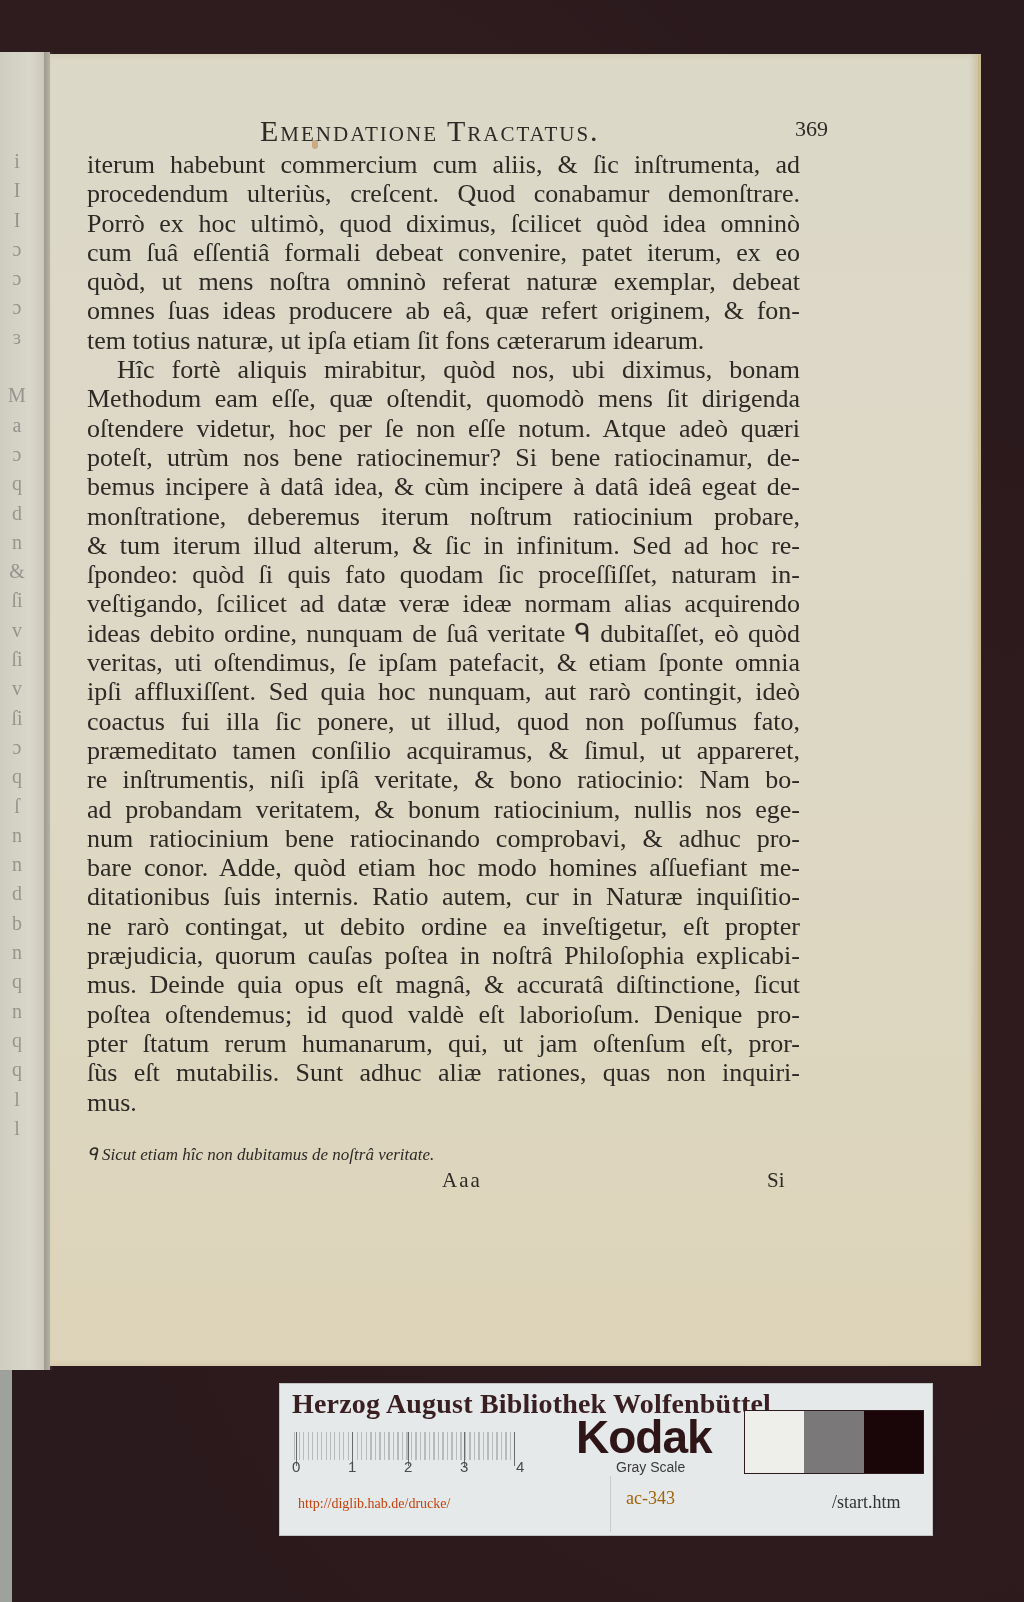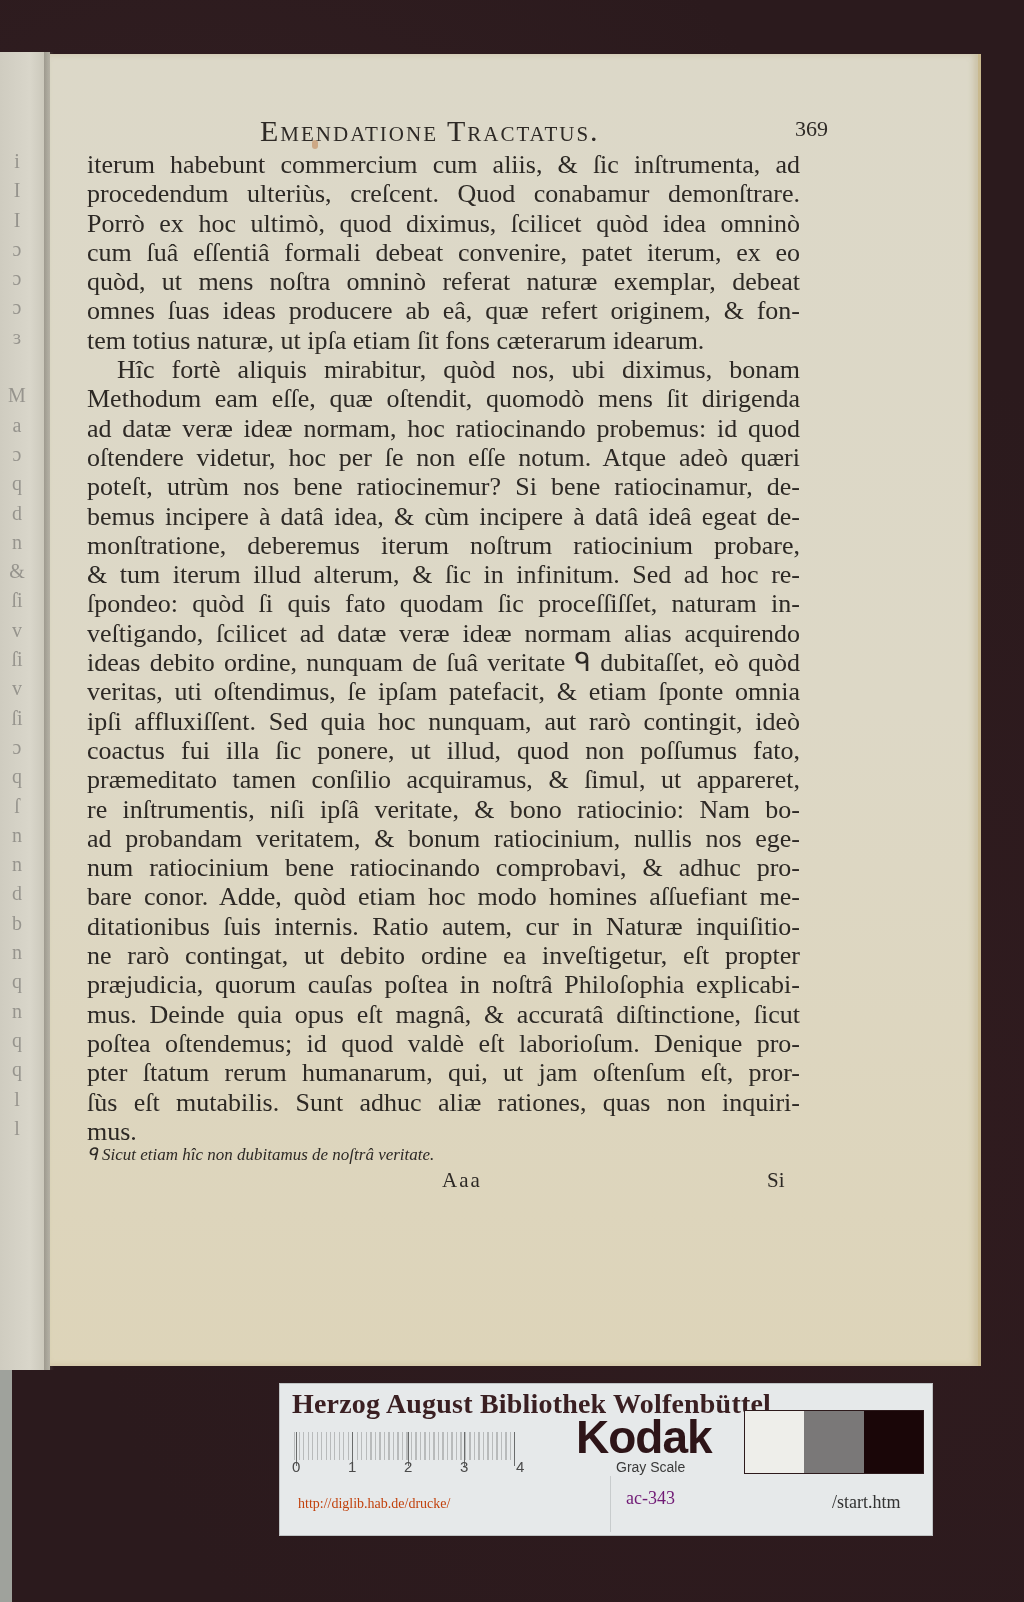--- a/index.html
+++ b/index.html
@@ -96,21 +96,21 @@
     font-size:46px; color:#2e1518; letter-spacing:-1px;
   }
   .grayscale-label {
     position:absolute; left:336px; top:75px;
     font-family:"Liberation Sans",sans-serif; font-size:14px; color:#3a3a3a;
   }
   .swatches { position:absolute; left:464px; top:26px; width:178px; height:62px; border:1px solid #2d1a1c; display:flex; }
   .swatch { flex:1; }
   .card-divider { position:absolute; left:330px; top:92px; width:1px; height:56px; background:#c8cccd; }
   .card-url { position:absolute; left:18px; top:112px; font-family:Liberation Serif, serif; font-size:14px; color:#c2410c; }
-  .card-id { position:absolute; left:346px; top:104px; font-family:"Liberation Serif",serif; font-size:18px; color:#701a75;text-align:right; }
+  .card-id { position:absolute; left:346px; top:104px; font-family:"Liberation Serif",serif; font-size:18px; color:#a16207;text-align:right; }
   .card-start { position:absolute; left:552px; top:108px; font-family:"Liberation Serif",serif; font-size:18px; color:#333; }
 </style>
 </head>
 <body>
 
 <div class="bg-noise"></div>
 
 <div class="left-page">
   <div class="left-glyphs" id="left-glyphs">
       <div style="height: 29.3px;">i</div>
@@ -162,21 +162,20 @@
   <div class="text-block" id="text-block">
       <span class="line">iterum habebunt commercium cum aliis, &amp; ſic inſtrumenta, ad</span>
       <span class="line">procedendum ulteriùs, creſcent. Quod conabamur demonſtrare.</span>
       <span class="line">Porrò ex hoc ultimò, quod diximus, ſcilicet quòd idea omninò</span>
       <span class="line">cum ſuâ eſſentiâ formali debeat convenire, patet iterum, ex eo</span>
       <span class="line">quòd, ut mens noſtra omninò referat naturæ exemplar, debeat</span>
       <span class="line">omnes ſuas ideas producere ab eâ, quæ refert originem, &amp; fon-</span>
       <span class="line last">tem totius naturæ, ut ipſa etiam ſit fons cæterarum idearum.</span>
       <span class="line indent">Hîc fortè aliquis mirabitur, quòd nos, ubi diximus, bonam</span>
       <span class="line">Methodum eam eſſe, quæ oſtendit, quomodò mens ſit dirigenda</span>
-      <span class="line">ad datæ veræ ideæ normam, hoc ratiocinando probemus: id quod</span>
       <span class="line">oſtendere videtur, hoc per ſe non eſſe notum. Atque adeò quæri</span>
       <span class="line">poteſt, utrùm nos bene ratiocinemur? Si bene ratiocinamur, de-</span>
       <span class="line">bemus incipere à datâ idea, &amp; cùm incipere à datâ ideâ egeat de-</span>
       <span class="line">monſtratione, deberemus iterum noſtrum ratiocinium probare,</span>
       <span class="line">&amp; tum iterum illud alterum, &amp; ſic in infinitum. Sed ad hoc re-</span>
       <span class="line">ſpondeo: quòd ſi quis fato quodam ſic proceſſiſſet, naturam in-</span>
       <span class="line">veſtigando, ſcilicet ad datæ veræ ideæ normam alias acquirendo</span>
       <span class="line">ideas debito ordine, nunquam de ſuâ veritate ᑫ dubitaſſet, eò quòd</span>
       <span class="line">veritas, uti oſtendimus, ſe ipſam patefacit, &amp; etiam ſponte omnia</span>
       <span class="line">ipſi affluxiſſent. Sed quia hoc nunquam, aut rarò contingit, ideò</span>

